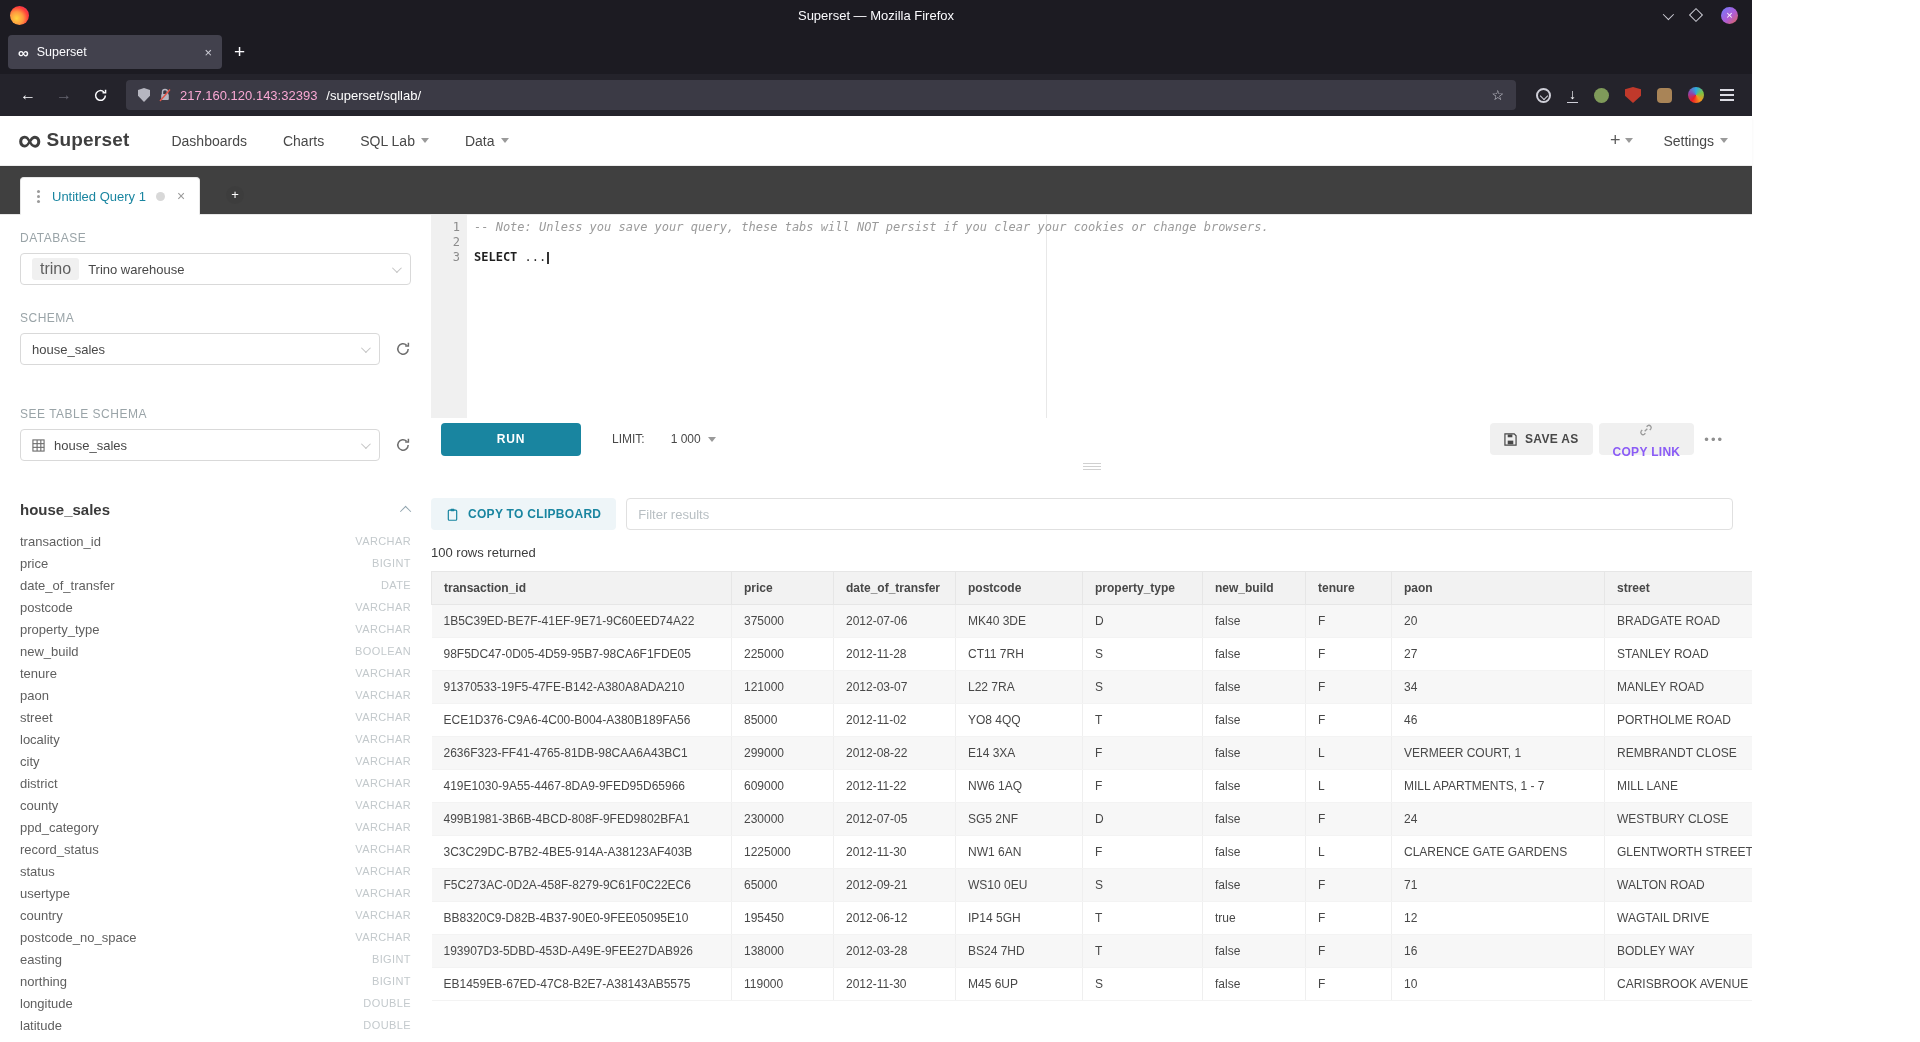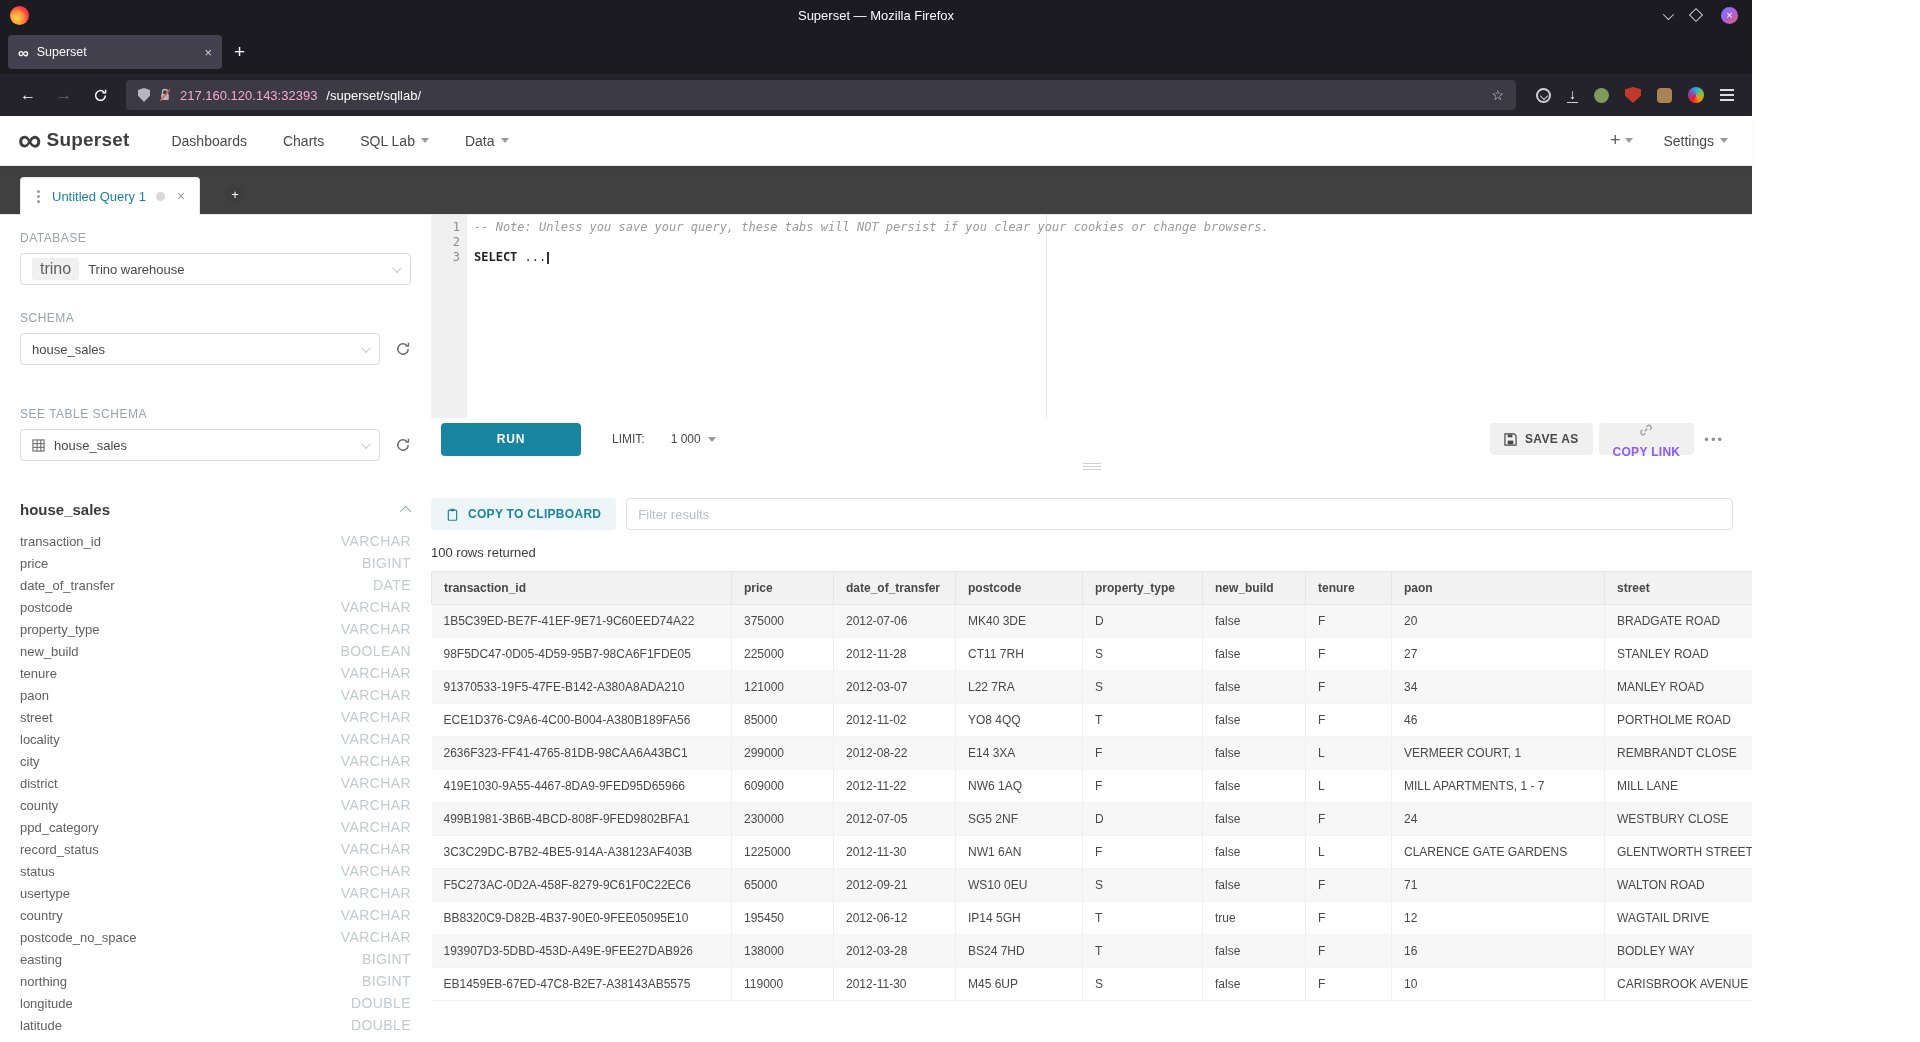--- a/index.html
+++ b/index.html
@@ -81,21 +81,21 @@
   .select { flex:1; height:32px; border:1px solid #d9d9d9; border-radius:4px; background:#fff; display:flex; align-items:center; padding:0 11px; gap:9px; font-size:13px; color:#484848; }
   .sel-chev { margin-left:auto; width:7px; height:7px; border-right:1.5px solid #c4c4c4; border-bottom:1.5px solid #c4c4c4; transform:rotate(45deg) translateY(-2px); flex:0 0 auto; }
   .badge { background:#f0f0f0; border-radius:3px; padding:2px 8px; font-size:16px; color:#5f5f5f; }
   .refresh-btn { flex:0 0 auto; display:flex; }
   .table-section-header { display:flex; align-items:center; margin-top:40px; }
   .table-name { font-size:15px; font-weight:bold; color:#3b3b3b; }
   .collapse-chev { margin-left:auto; width:8px; height:8px; border-right:1.7px solid #90a4ae; border-bottom:1.7px solid #90a4ae; transform:rotate(-135deg) translateY(-2px); }
   .cols { margin-top:12px; }
   .col-row { display:flex; align-items:center; height:22px; }
   .col-name { font-size:13px; color:#5f5f5f; }
-  .col-type { margin-left:auto; font-size:14px; color:#c3c9cc; letter-spacing:0.4px; }
+  .col-type { margin-left:auto; font-size:11px; color:#c3c9cc; letter-spacing:0.4px; }
 
   
   .right-panel { flex:1; display:flex; flex-direction:column; min-width:0; }
 
   .editor { height:203px; flex:0 0 203px; display:flex; font-family:"DejaVu Sans Mono", monospace; font-size:12px; position:relative; }
   .gutter { width:36px; flex:0 0 36px; background:#f0f0f0; color:#8b8b8b; text-align:right; padding:5px 7px 0 0; line-height:15px; }
   .code { flex:1; position:relative; padding:5px 0 0 7px; line-height:15px; color:#2b2b2b; }
   .print-margin { position:absolute; left:579px; top:0; bottom:0; width:1px; background:#e8e8e8; }
   .code-line { white-space:pre; position:relative; z-index:1; }
   .comment { color:#9b9b9b; font-style:italic; }

